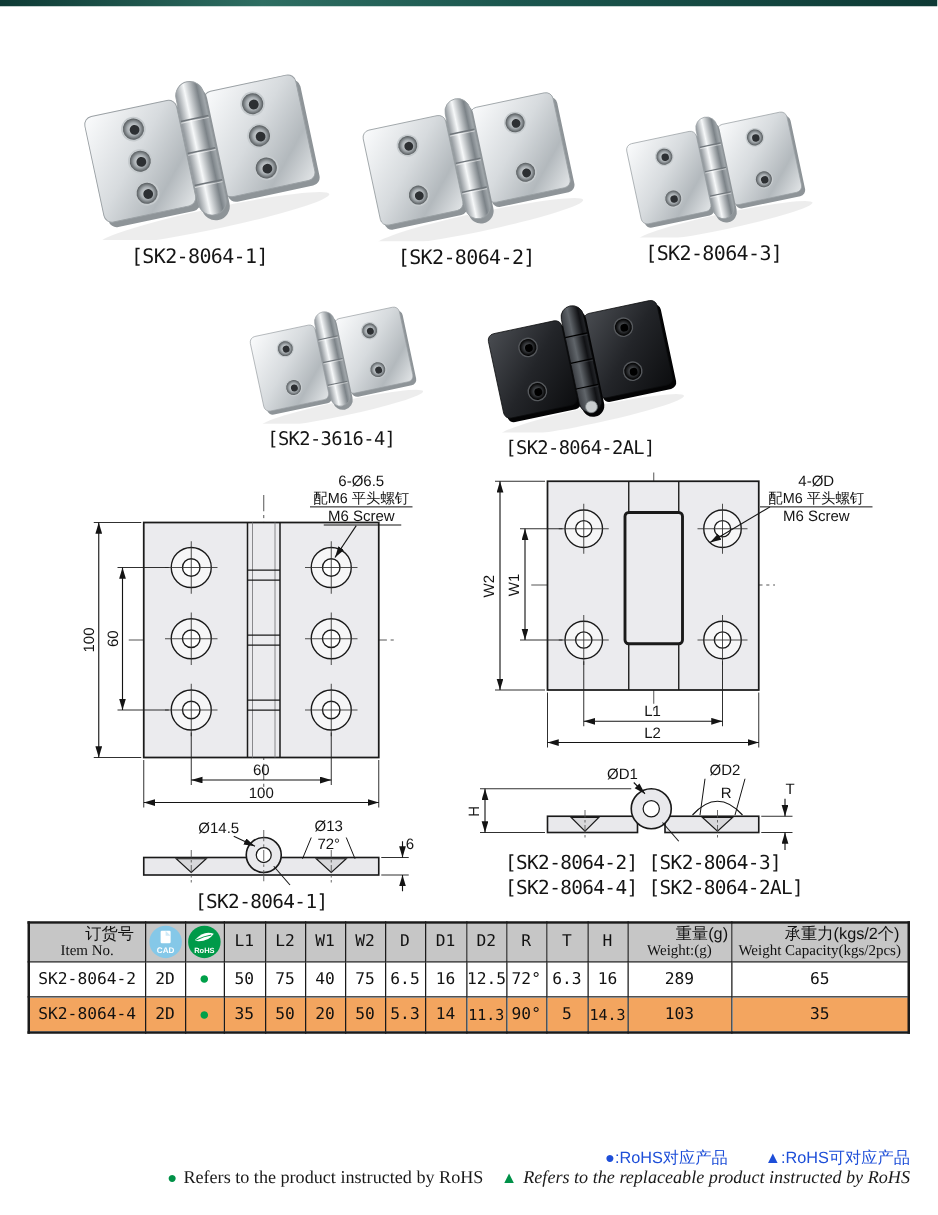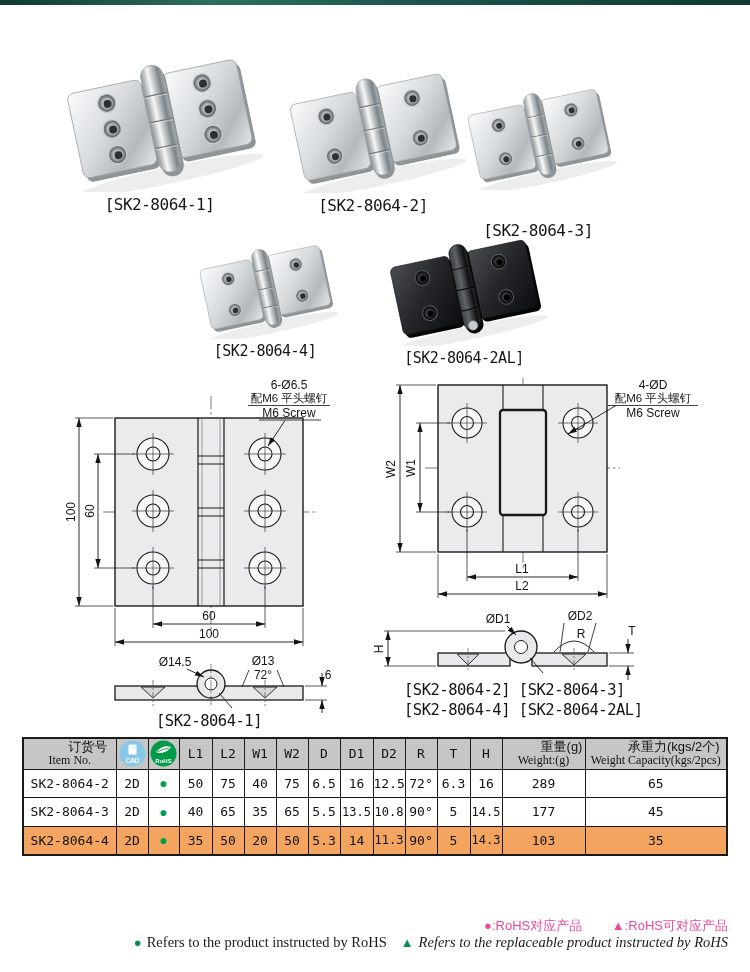--- a/index.html
+++ b/index.html
@@ -37,21 +37,21 @@
   tr.r{height:28.5px;}
   tr.r.hl{background:#f3a55f;}
   .zh{font-size:13px;line-height:1.1;display:block;padding-left:36px;}
   .en{font-family:Liberation Serif, serif;font-size:12px;line-height:1.1;display:block;}
   .mono{font-family:"DejaVu Sans Mono","Liberation Mono",monospace;font-size:13px;}
   .val{font-family:"DejaVu Sans Mono","Liberation Mono",monospace;font-size:13px;}
   .dot{color:#00a049;font-size:14px;line-height:1;}
   .iconwrap{display:flex;justify-content:center;align-items:center;}
   
   .legend1{
-    position:absolute;right:22px;top:917px;font-size:13px;color:#ec4899;white-space:nowrap;
+    position:absolute;right:22px;top:917px;font-size:13px;color:#1d4ed8;white-space:nowrap;
   }
   .legend1 span{margin-left:26px;}
   .legend1 span:first-child{margin-left:0;}
   .legend2{
     position:absolute;right:22px;top:934px;font-family:"Liberation Serif",serif;
     font-size:14.5px;color:#1a1a1a;white-space:nowrap;
   }
   .gsym{color:#009148;font-family:"Liberation Sans",sans-serif;font-size:13px;}
   .legend2 .txt{margin:0 14px 0 5px;}
   .legend2 .txt:last-child{margin-right:0;font-style:italic;}
@@ -184,21 +184,21 @@
         <circle cx="58" cy="106" r="10.5" fill="#c6cbce"></circle>
               <circle cx="58" cy="106" r="9" fill="url(#hg1)"></circle>
               <circle cx="58.8" cy="106.8" r="4.2" fill="#2d3033"></circle>
         <circle cx="162" cy="106" r="10.5" fill="#c6cbce"></circle>
               <circle cx="162" cy="106" r="9" fill="url(#hg1)"></circle>
               <circle cx="162.8" cy="106.8" r="4.2" fill="#2d3033"></circle>
   </g>
     </svg>
   <div class="plabel">[SK2-8064-2]</div>
 </div>
-<div class="product" style="left:457px;top:76px;width:162px;gap:28px;">
+<div class="product" style="left:490px;top:76px;width:162px;">
   <svg class="hinge" width="162" height="114" viewBox="0 0 220 160">
   <defs>
     <linearGradient id="ps2" x1="0" y1="0" x2="1" y2="1">
       <stop offset="0" stop-color="#fbfcfd"></stop>
           <stop offset="0.45" stop-color="#d7dbde"></stop>
       <stop offset="0.75" stop-color="#b3b9bd"></stop>
           <stop offset="1" stop-color="#e4e7e9"></stop>
     </linearGradient>
     <linearGradient id="pd2" x1="0" y1="0" x2="1" y2="1">
       <stop offset="0" stop-color="#4a4d52"></stop>
@@ -306,21 +306,21 @@
               <circle cx="162" cy="58" r="9" fill="url(#hg3)"></circle>
               <circle cx="162.8" cy="58.8" r="4.2" fill="#2d3033"></circle>
         <circle cx="58" cy="106" r="10.5" fill="#c6cbce"></circle>
               <circle cx="58" cy="106" r="9" fill="url(#hg3)"></circle>
               <circle cx="58.8" cy="106.8" r="4.2" fill="#2d3033"></circle>
         <circle cx="162" cy="106" r="10.5" fill="#c6cbce"></circle>
               <circle cx="162" cy="106" r="9" fill="url(#hg3)"></circle>
               <circle cx="162.8" cy="106.8" r="4.2" fill="#2d3033"></circle>
   </g>
     </svg>
-  <div class="plabel small">[SK2-8064-4]</div>
+  <div class="plabel small">[SK2-3616-4]</div>
 </div>
 <div class="product" style="left:378px;top:226px;width:172px;text-align:center;">
   <svg class="hinge" width="172" height="120" viewBox="0 0 220 160">
   <defs>
     <linearGradient id="ps4" x1="0" y1="0" x2="1" y2="1">
       <stop offset="0" stop-color="#fbfcfd"></stop>
           <stop offset="0.45" stop-color="#d7dbde"></stop>
       <stop offset="0.75" stop-color="#b3b9bd"></stop>
           <stop offset="1" stop-color="#e4e7e9"></stop>
     </linearGradient>
@@ -662,37 +662,20 @@
     <td class="val">16</td>
     <td class="val">12.5</td>
     <td class="val">72°</td>
     <td class="val">6.3</td>
     <td class="val">16</td>
     <td class="val">289</td>
     <td class="val">65</td>
   </tr>
 
 
-  <tr class="r">
-    <td class="mono">SK2-8064-3</td>
-    <td class="mono">2D</td>
-    <td><span class="dot">●</span></td>
-    <td class="val">40</td>
-    <td class="val">65</td>
-    <td class="val">35</td>
-    <td class="val">65</td>
-    <td class="val">5.5</td>
-    <td class="val" style="font-size:12px">13.5</td>
-    <td class="val" style="font-size:12px">10.8</td>
-    <td class="val">90°</td>
-    <td class="val">5</td>
-    <td class="val" style="font-size:12px">14.5</td>
-    <td class="val">177</td>
-    <td class="val">45</td>
-  </tr>
 
   <tr class="r hl">
     <td class="mono">SK2-8064-4</td>
     <td class="mono">2D</td>
     <td><span class="dot">●</span></td>
     <td class="val">35</td>
     <td class="val">50</td>
     <td class="val">20</td>
     <td class="val">50</td>
     <td class="val">5.3</td>

